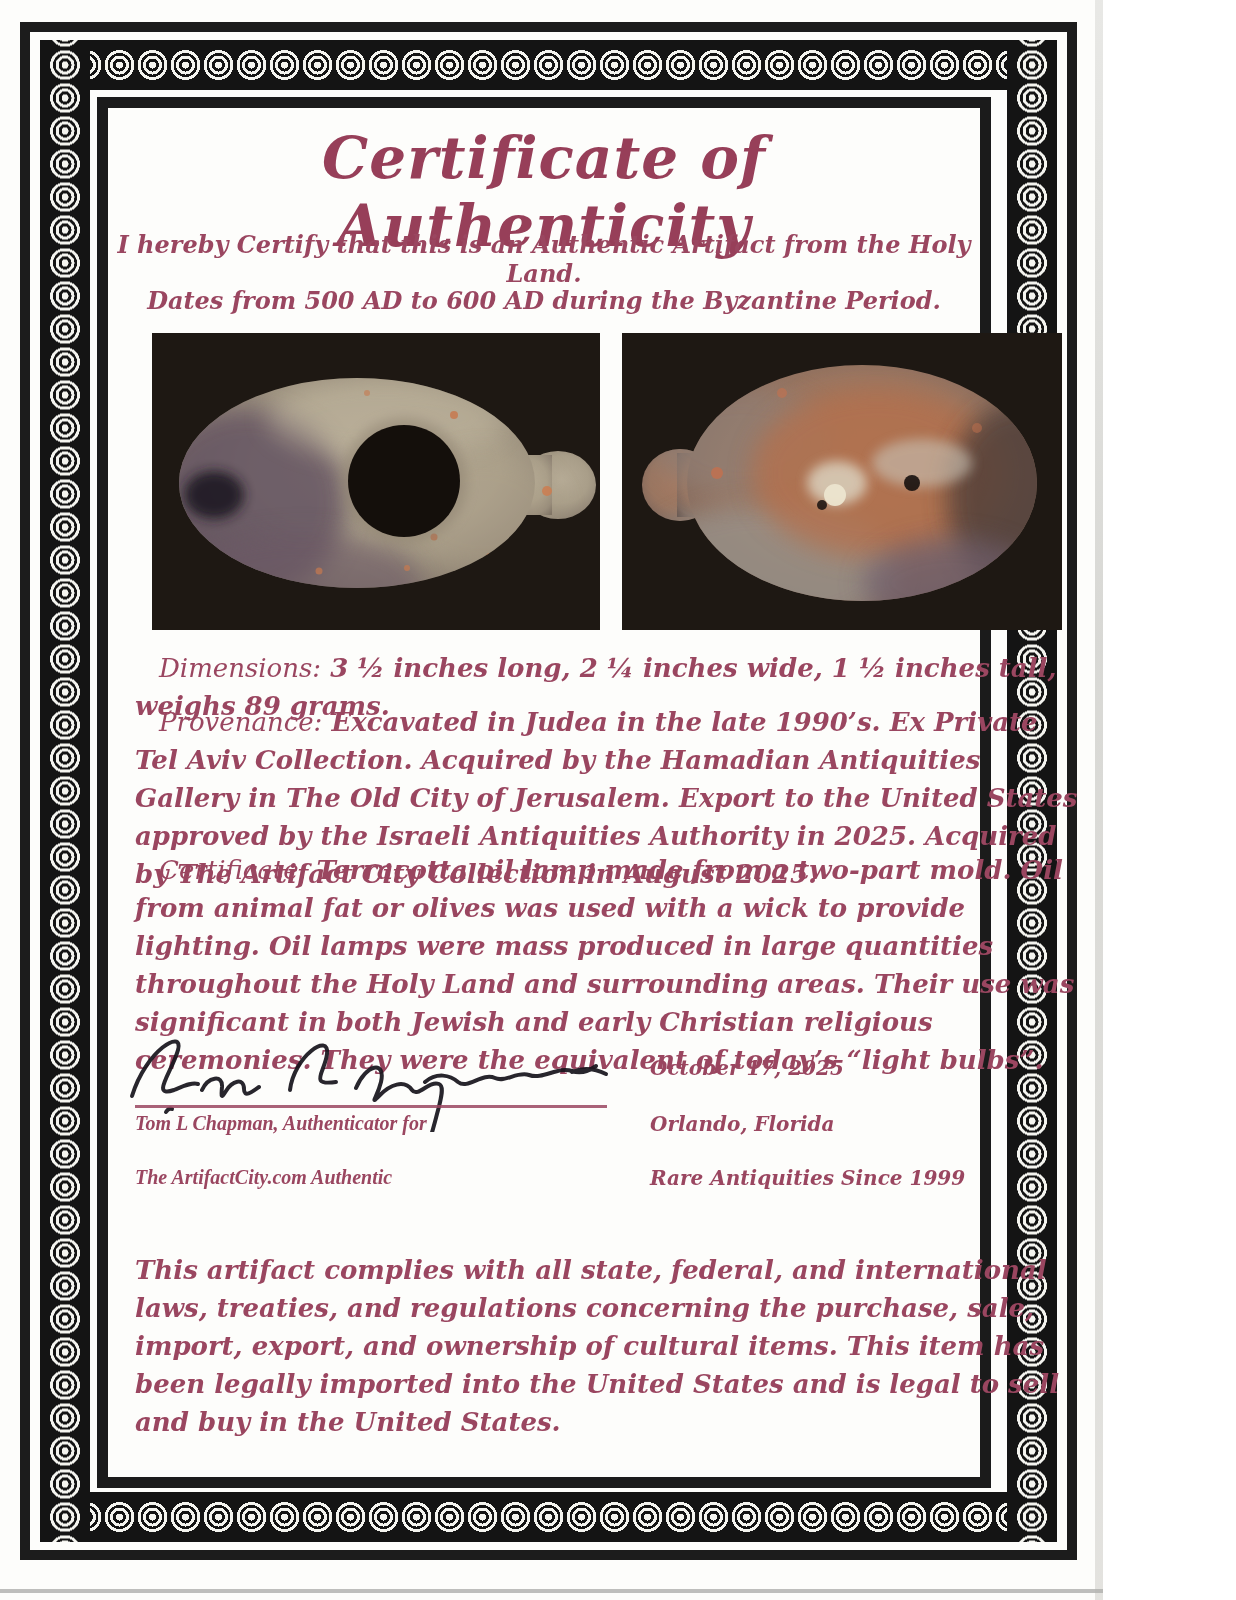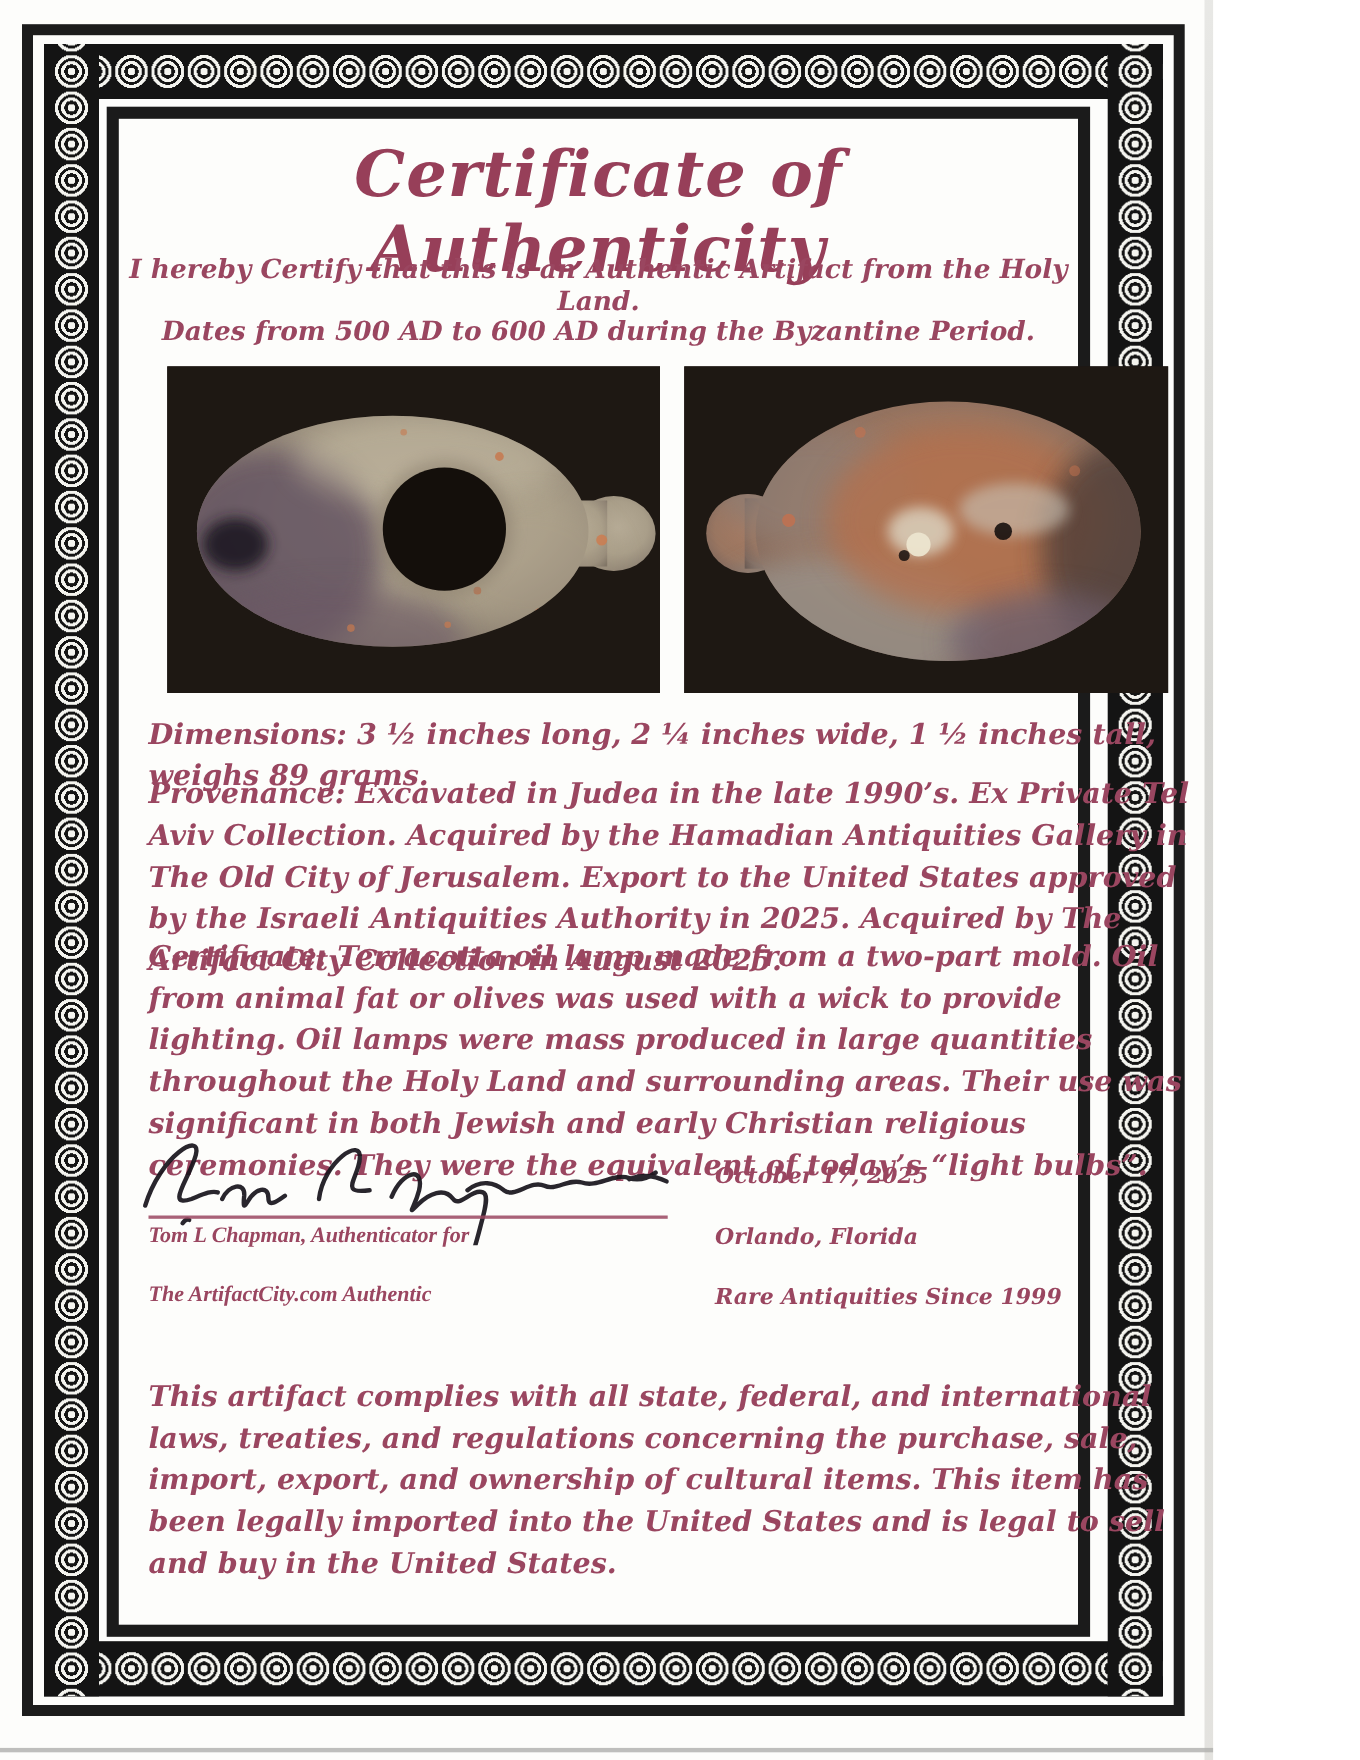--- a/index.html
+++ b/index.html
@@ -56,21 +56,21 @@
   .photo{
     position:absolute; top:223px; height:297px; background:#1e1813;
   }
   .photo.left{left:42px; width:448px;}
   .photo.right{left:512px; width:440px;}
   .photo svg{display:block;}
   .para{
     position:absolute; left:25px; width:948px;
     font-size:26px; line-height:1.46;
   }
-  .para .label{font-weight:bold;}
+  .para .label{font-weight:normal;margin-left:24px;}
   .dimensions{top:540px;}
   .provenance{top:594px;}
   .description{top:742px;}
   .legal{top:1142px; width:955px;}
   .sig-svg{position:absolute; left:10px; top:912px; pointer-events:none;}
   .sig-underline{
     position:absolute; left:25px; top:995px; width:472px; height:3px;
     background:#9a4660; opacity:.85;
   }
   .sig-text{position:absolute; font-size:20px;}

